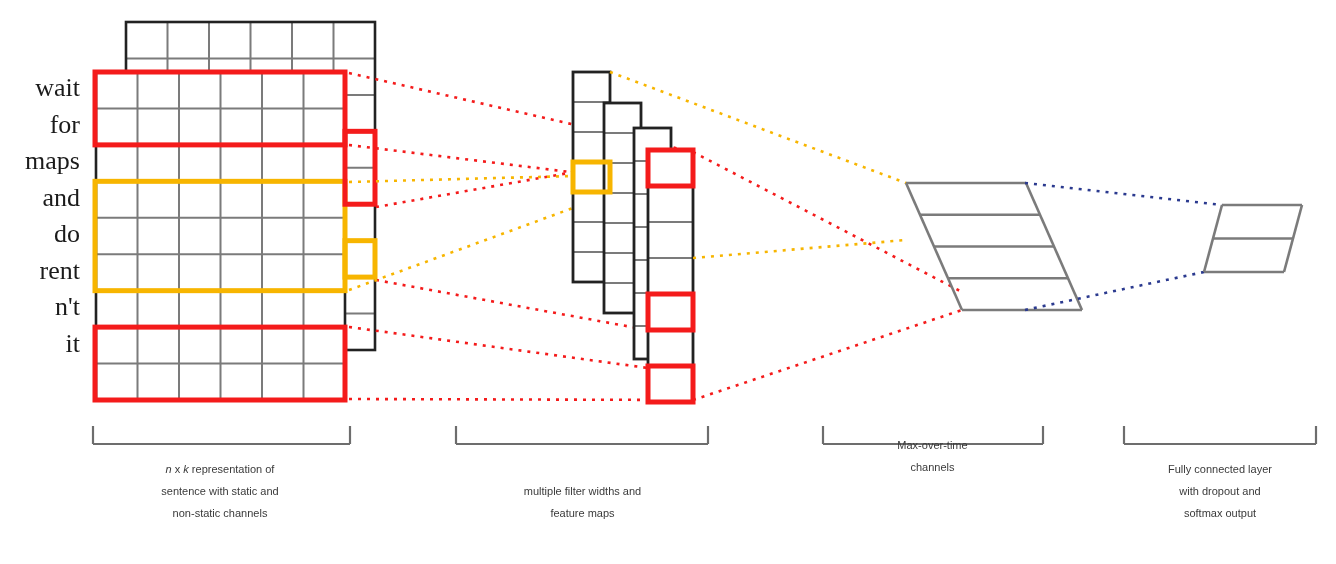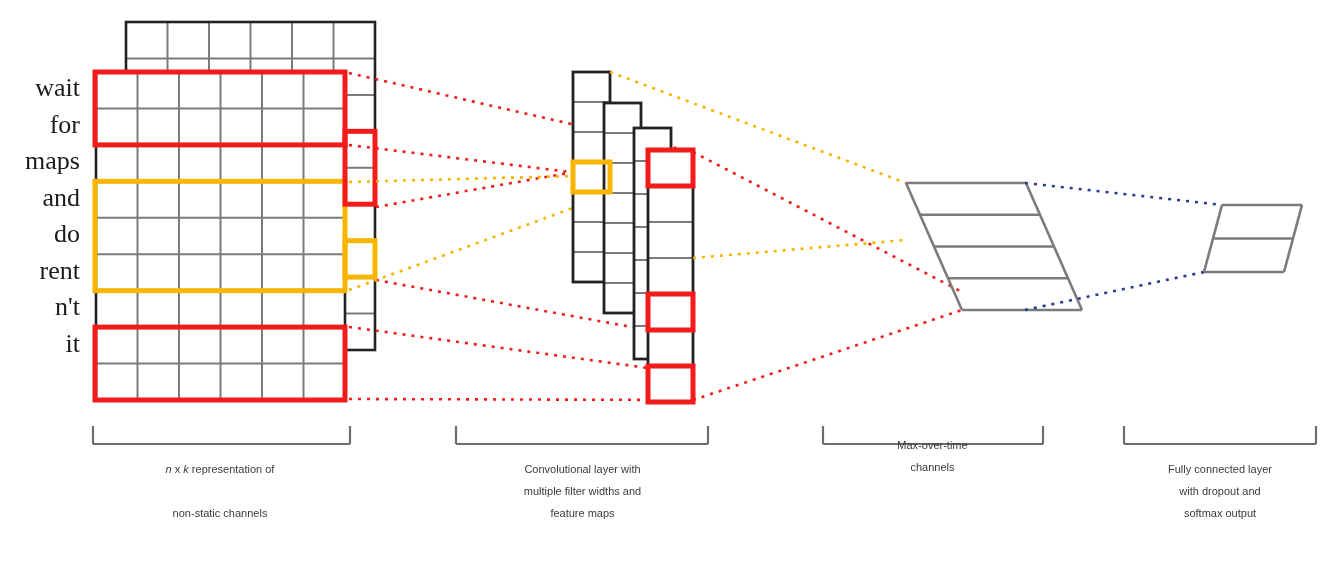--- a/index.html
+++ b/index.html
@@ -210,26 +210,26 @@
       <div>maps</div>
       <div>and</div>
       <div>do</div>
       <div>rent</div>
       <div>n't</div>
       <div>it</div>
     </div>
 
   <div class="caption" id="caption-1">
     <span><i>n</i><span> x </span><i>k</i><span> representation of</span></span><br>
+    <span>sentence with static and</span><br>
+    <span>non-static channels</span>
+  </div>
+
+  <div class="caption" id="caption-2">
     <br>
-    <span>non-static channels</span>
-  </div>
-
-  <div class="caption" id="caption-2">
-    <span>Convolutional layer with</span><br>
     <span>multiple filter widths and</span><br>
     <span>feature maps</span>
   </div>
 
   <div class="caption" id="caption-3">
     <span>Max-over-time</span><br>
     <span>channels</span>
   </div>
 
   <div class="caption" id="caption-4">

